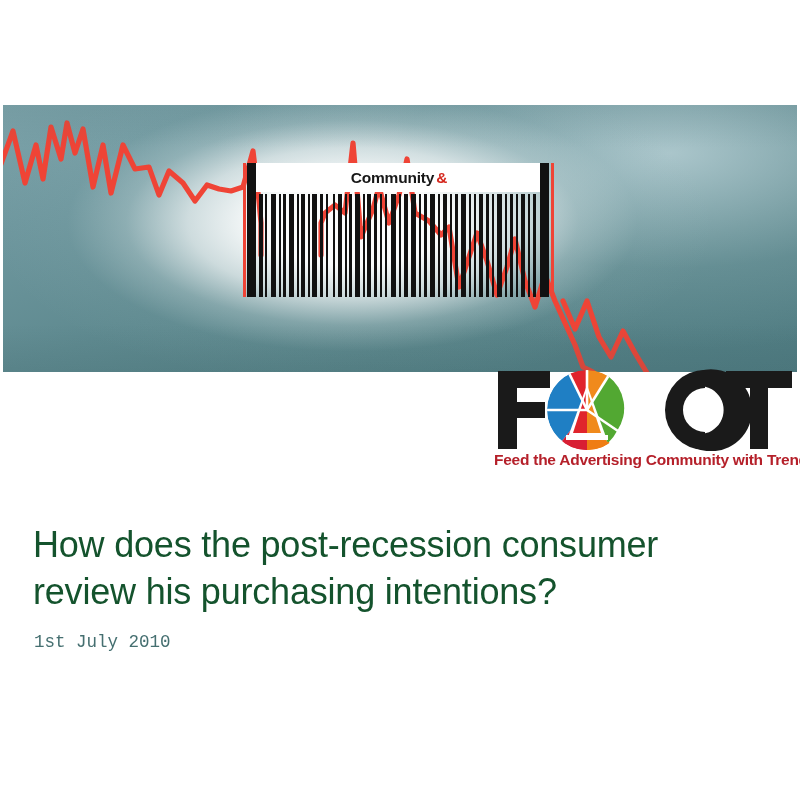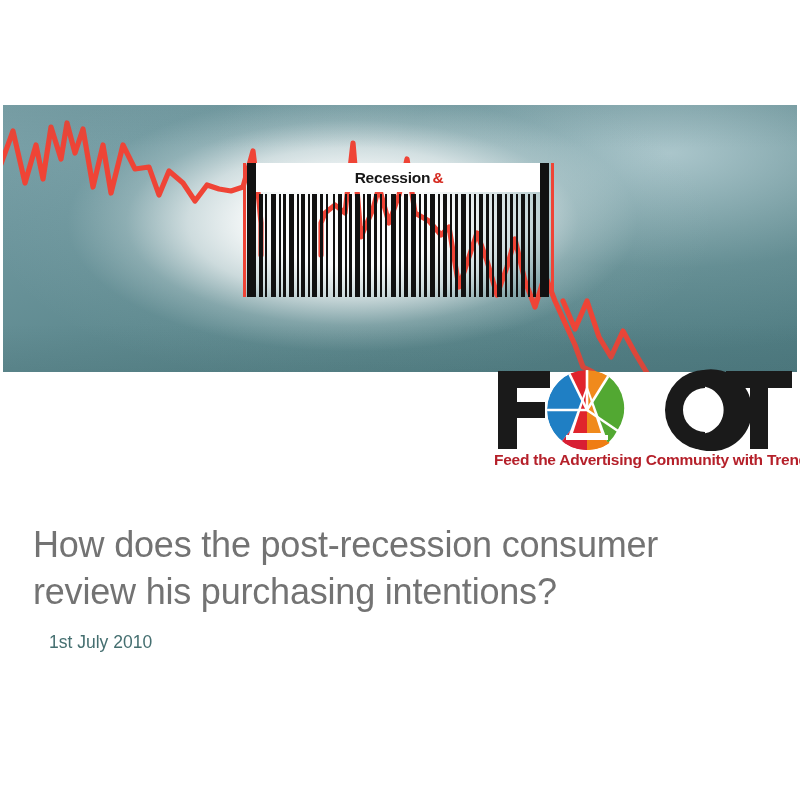--- a/index.html
+++ b/index.html
@@ -134,26 +134,26 @@
     left: 33px;
     top: 521px;
     width: 730px;
   }
   .headline {
     margin: 0;
     font-family: "Liberation Sans", sans-serif;
     font-weight: 400;
     font-size: 36px;
     line-height: 47px;
-    color: #737373;
+    color: #14532d;
     letter-spacing: -0.2px;
   }
   .subdate {
-    margin: 16px 0 0 16px;
-    font-family: Liberation Sans, sans-serif;
+    margin: 16px 0 0 1px;
+    font-family: Liberation Mono, monospace;
     font-weight: 400;
     font-size: 17.5px;
     line-height: 22px;
     color: #456f70;
     letter-spacing: 0px;
   }
 </style>
 </head>
 <body>
 
@@ -231,21 +231,21 @@
         <rect x="285" y="31" width="2" height="103"></rect>
         <rect x="290" y="31" width="3" height="103"></rect>
       </g>
 
       <rect x="297" y="0" width="9" height="134" fill="#111111"></rect>
 
       <rect x="308" y="0" width="3" height="134" fill="#ef4436"></rect>
     </svg>
 
     <div class="barcode-label">
-      <span>Recession</span>
+      <span>Community</span>
       <span class="amp">&amp;</span>
     </div>
   </div>
 
   <div class="logo">
     <div class="logo-mark">
       <svg class="logo-svg" viewBox="0 0 306 82" preserveAspectRatio="xMidYMid meet">
         <defs>
           <clipPath id="circClip">
             <circle cx="97" cy="41" r="40"></circle>

